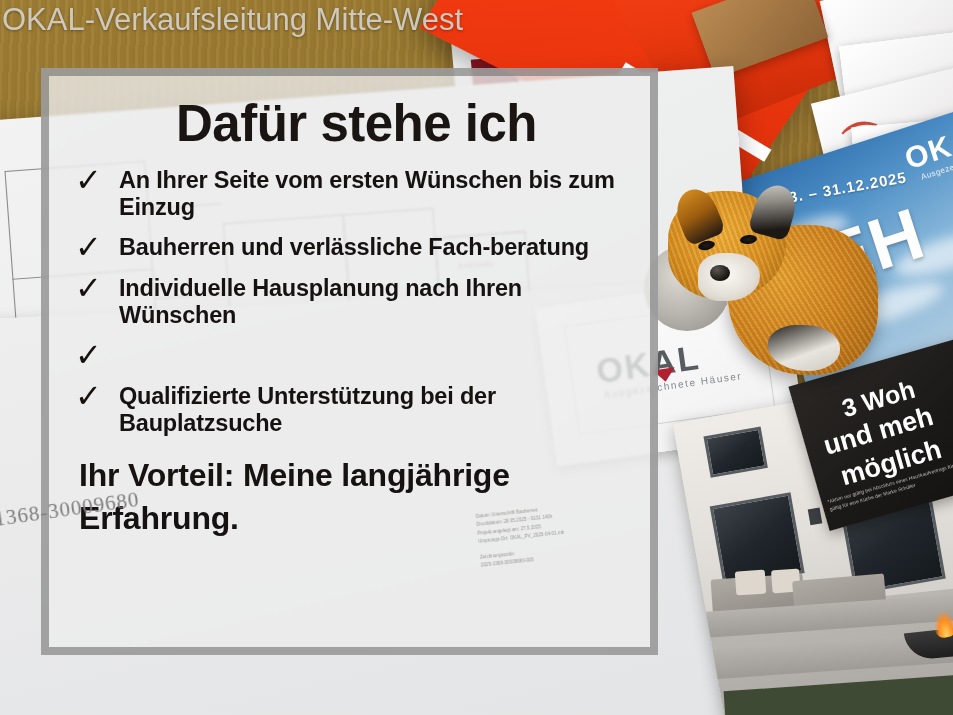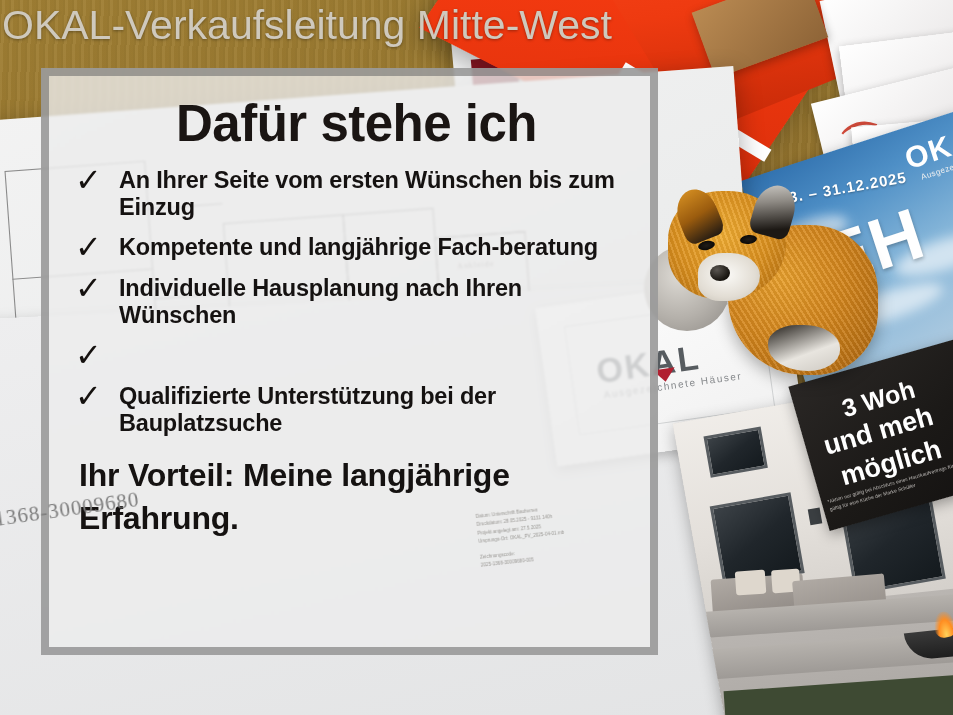--- a/index.html
+++ b/index.html
@@ -271,21 +271,21 @@
   }
   #footer { margin:18px 0 0 12px; }
   .fline {
     font-size:32px; font-weight:700; color:#151211;
     line-height:1.33; letter-spacing:-0.2px;
   }
 
   
   #hdr {
     position:absolute; left:2px; top:2px; z-index:50;
-    font-size:41px; color:#cfc9bd; letter-spacing:0px;
+    font-size:31px; color:#cfc9bd; letter-spacing:0px;
     text-shadow:0 1px 3px rgba(0,0,0,0.35);
     font-family:"Liberation Sans", sans-serif;
   }
 
   .bp-label {
     position:absolute; font-size:21px; color:#7d7d7d;
     font-family:"Liberation Serif", serif; letter-spacing:1px;
   }
   .meta-blk { position:absolute; width:150px; transform:rotate(-6deg); }
   .meta-blk div {
@@ -437,21 +437,21 @@
 
   <div id="title">Dafür stehe ich</div>
 
   <ul class="blist">
     <li class="bitem">
       <span class="chk">✓</span>
       <span class="btext">An Ihrer Seite vom ersten Wünschen bis zum Einzug</span>
     </li>
     <li class="bitem">
       <span class="chk">✓</span>
-      <span class="btext">Kompetente und langjährige Fach-beratung</span>
+      <span class="btext">Bauherren und verlässliche Fach-beratung</span>
     </li>
     <li class="bitem">
       <span class="chk">✓</span>
       <span class="btext">Individuelle Hausplanung nach Ihren Wünschen</span>
     </li>
     <li class="bitem">
       <span class="chk">✓</span>
     </li>
     <li class="bitem">
       <span class="chk">✓</span>

